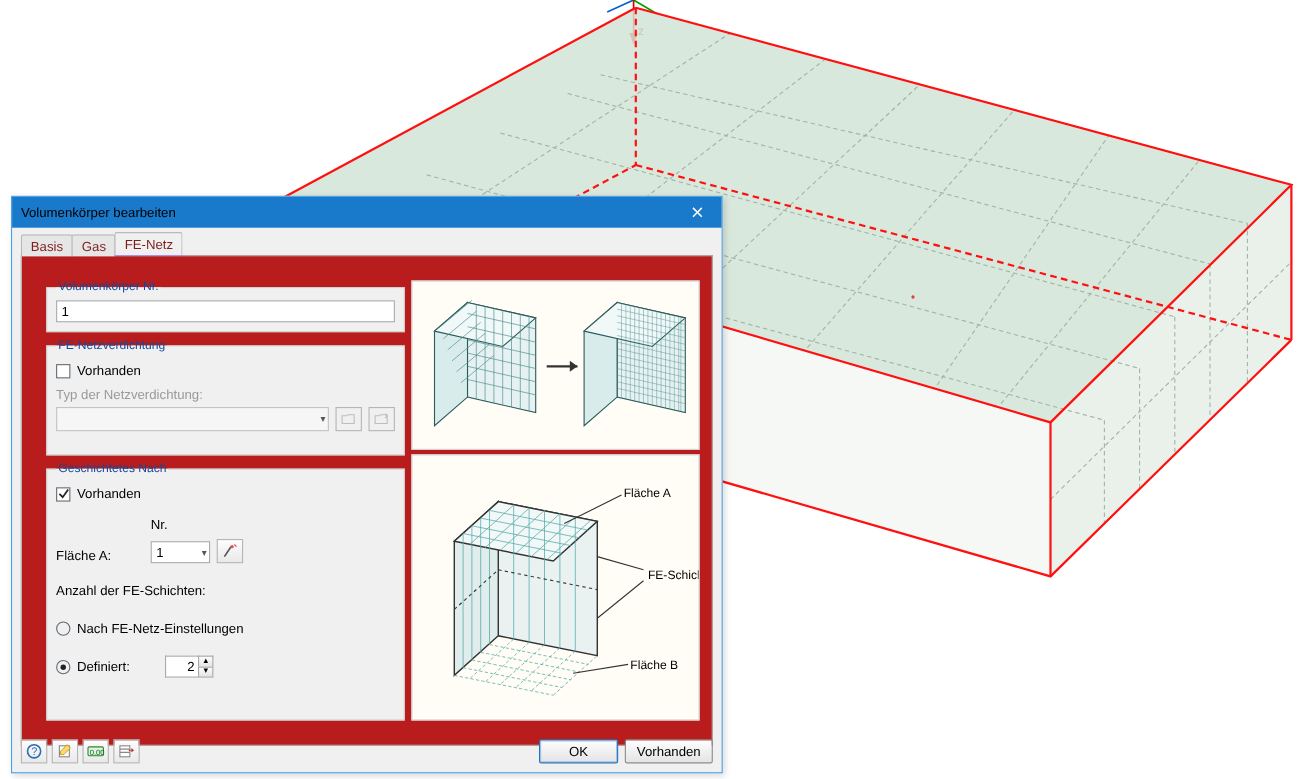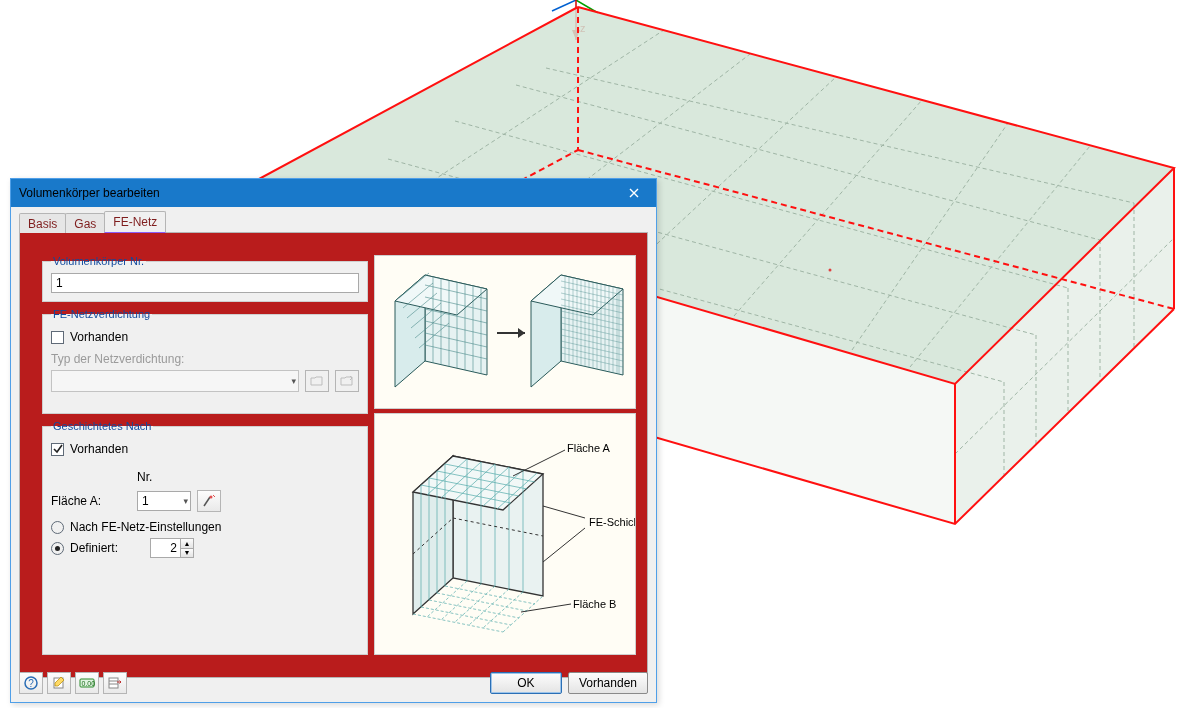--- a/index.html
+++ b/index.html
@@ -19,21 +19,21 @@
   fieldset.group{border:1px solid #cfcfcf;background:#f0f0f0;margin:0;padding:6px 8px 8px 8px}
   fieldset.group>legend{color:#104a9e;font-size:11px;padding:0 2px}
   .txt{height:20px;border:1px solid #a9a9a9;background:#fff;padding:0 4px;display:flex;align-items:center;width:308px}
   .row{display:flex;align-items:center;gap:6px;margin-top:4px}
   .chk{width:13px;height:13px;border:1px solid #5f6a77;background:#fff;display:inline-flex;align-items:center;justify-content:center;font-size:11px;color:#1a1a1a}
   .lbl-dis{color:#9a9a9a}
   .select{height:22px;border:1px solid #c3c3c3;background:#fff;display:flex;align-items:center;justify-content:space-between;padding:0 2px 0 4px;width:248px}
   .select.dis{background:#f6f6f6;color:#9a9a9a}
   .smallbtn{width:24px;height:22px;border:1px solid #b5b5b5;background:linear-gradient(#fdfdfd,#e9e9e9);display:inline-flex;align-items:center;justify-content:center;color:#555}
   .smallbtn.dis{color:#b8b8b8;background:#f0f0f0}
-  .field-row{display:flex;align-items:center;margin-top:6px}
+  .field-row{display:flex;align-items:flex-end;margin-top:6px}
   .field-row .lab{width:86px}
   .combo{width:54px;height:20px;border:1px solid #a9a9a9;background:#fff;display:flex;align-items:center;justify-content:space-between;padding:0 2px 0 4px}
   .numbox{width:54px;height:20px;border:1px solid #a9a9a9;background:#fff;padding:0 4px;display:flex;align-items:center}
   .numbox.ro{background:#f0f0f0}
   .spin{width:44px;height:20px;display:flex}
   .spin input{width:30px;border:1px solid #a9a9a9;border-right:none;text-align:right;padding-right:3px;font:inherit;height:20px}
   .spin .sbtns{width:14px;display:flex;flex-direction:column}
   .spin .sb{flex:1;border:1px solid #a9a9a9;background:linear-gradient(#fdfdfd,#e4e4e4);font-size:7px;display:flex;align-items:center;justify-content:center;line-height:1}
   .spin .sb:first-child{border-bottom:none}
   .radio{width:13px;height:13px;border:1px solid #5f6a77;border-radius:50%;display:inline-flex;align-items:center;justify-content:center}
@@ -176,25 +176,26 @@
             </div>
             <span style="width:6px"></span>
             <span class="smallbtn">
               <svg width="14" height="14">
                   <path d="M2 12 L8 3" stroke="#555" stroke-width="1.5"></path>
                   <circle cx="9" cy="3" r="1.5" fill="#e05050"></circle>
                   <path d="M11 1l2 2" stroke="#e05050"></path>
                 </svg>
             </span>
           </div>
-          <div class="row" style="margin-top:8px">
+          <div style="margin-top:18px">Anzahl der FE-Schichten:</div>
+          <div class="row" style="margin-top:20px">
             <span class="radio"></span>
             <span>Nach FE-Netz-Einstellungen</span>
           </div>
-          <div class="row" style="margin-top:4px">
+          <div class="row" style="margin-top:18px">
             <span class="radio on"></span>
             <span style="width:74px">Definiert:</span>
             <div class="spin">
               <input value="2" style="">
               <div class="sbtns">
                 <div class="sb">▲</div>
                 <div class="sb">▼</div>
               </div>
             </div>
           </div>

